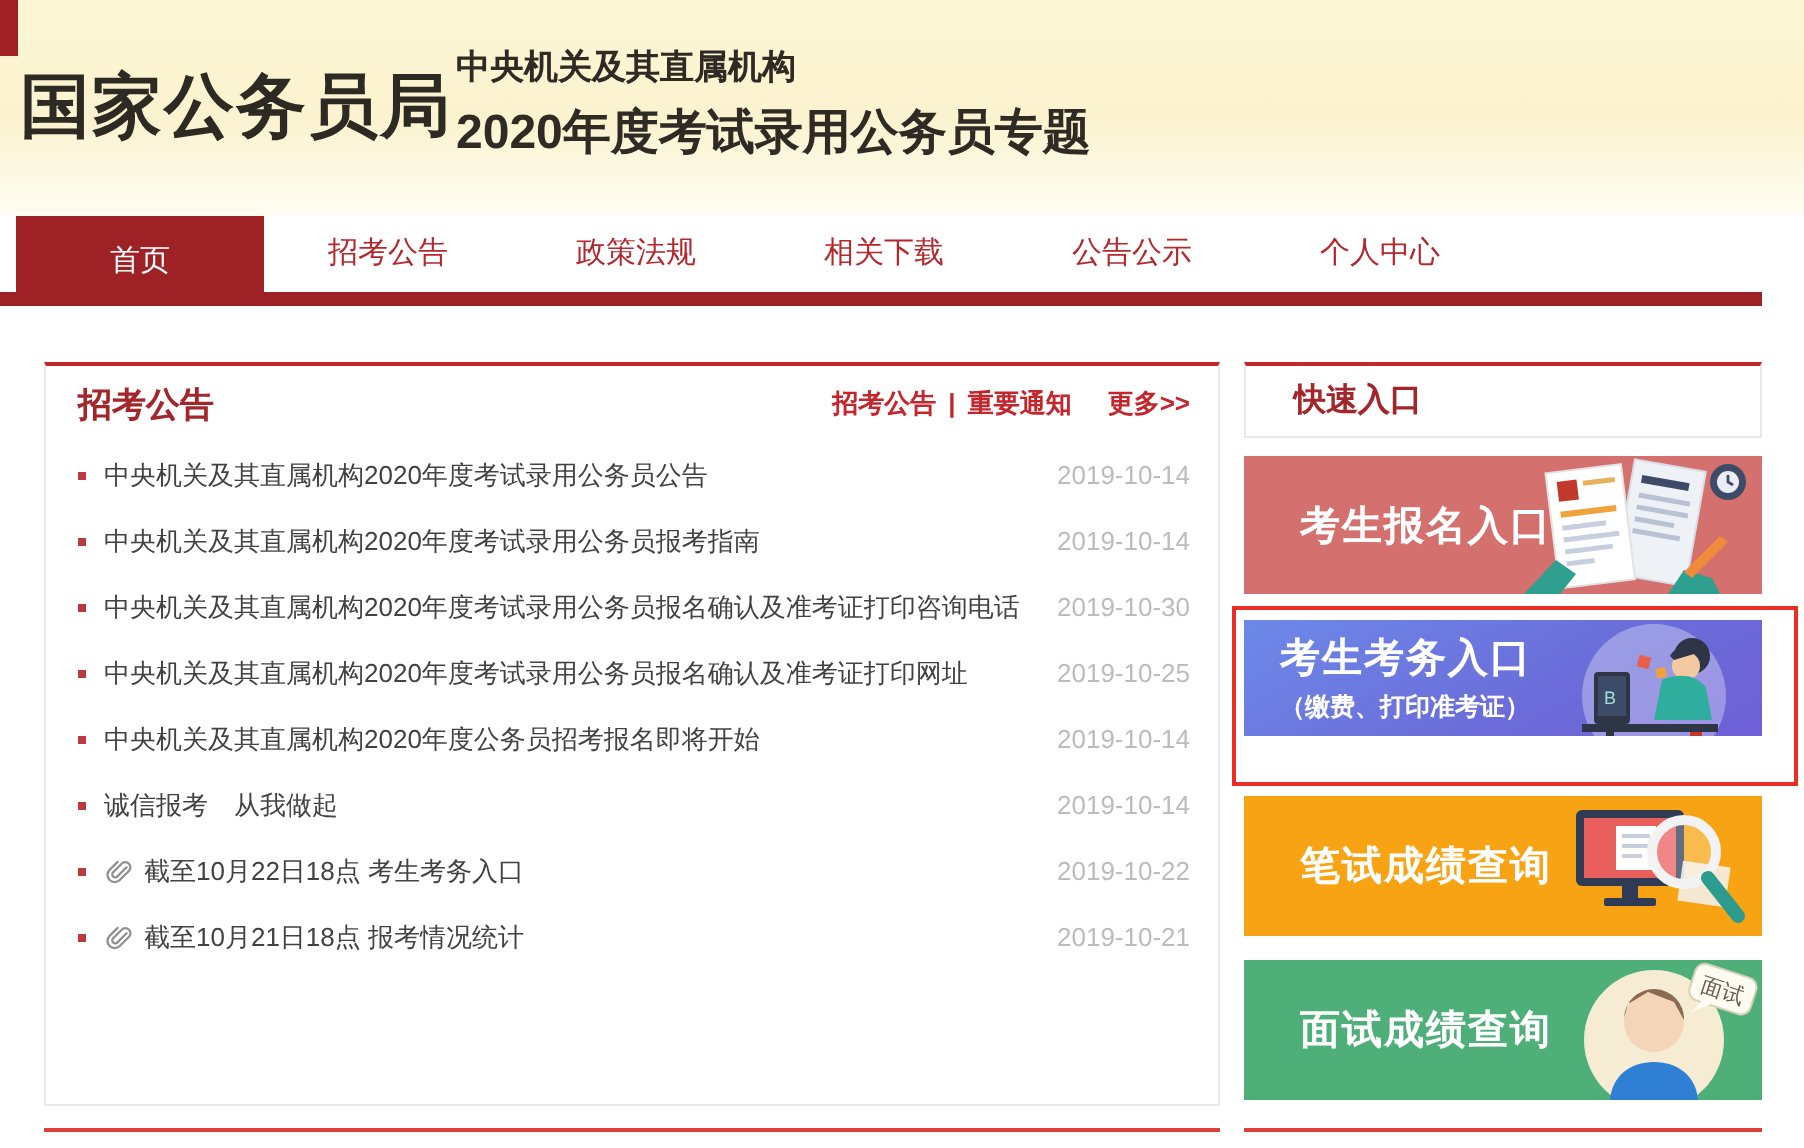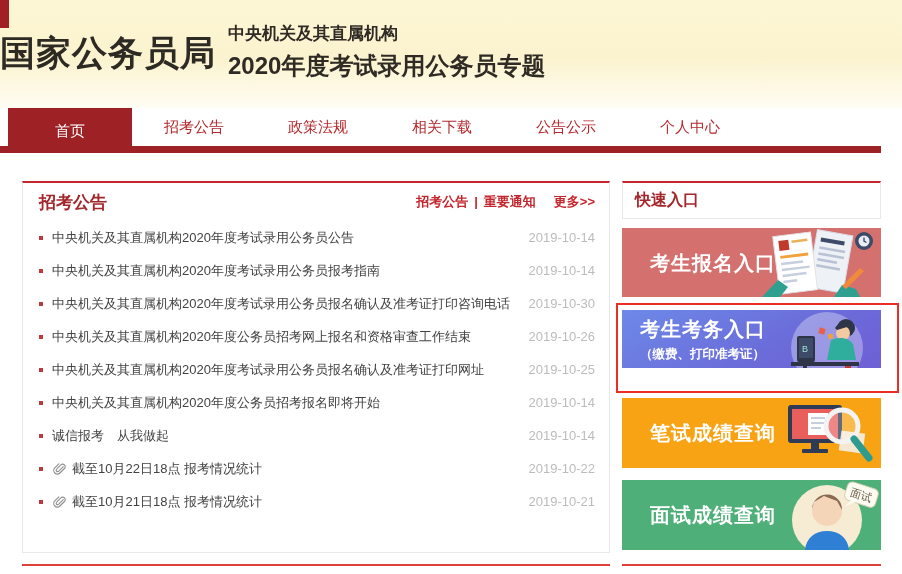--- a/index.html
+++ b/index.html
@@ -3,21 +3,21 @@
 <meta charset="utf-8">
 <style>
   * { margin:0; padding:0; box-sizing:border-box; }
   body { font-family:"Liberation Sans","DejaVu Sans",sans-serif; background:#fff; }
   #page { position:relative; width:902px; height:574px; overflow:hidden; background:#fff; }
 
   
   .header { position:absolute; left:0; top:0; width:902px; height:108px;
             background:linear-gradient(#fdf6d5 0%, #fbf3cf 55%, #fffdf4 100%); }
   .corner-mark { position:absolute; left:0; top:0; width:9px; height:28px; background:#a02026; }
-  .logo { position:absolute; left:0; top:30px; font-size:35px; font-weight:bold; color:#2d2923; letter-spacing:1px; }
+  .logo { position:absolute; left:10px; top:30px; font-size:35px; font-weight:bold; color:#2d2923; letter-spacing:1px; }
   .subtitle { position:absolute; left:228px; top:22px; color:#2f2b24; }
   .subtitle .line1 { font-size:17px; font-weight:bold; }
   .subtitle .line2 { font-size:24px; font-weight:bold; margin-top:5px;text-align:center; }
 
   
   .nav { position:absolute; left:0; top:108px; width:881px; height:45px; background:#fff; }
   .nav-strip { position:absolute; left:0; bottom:0; width:100%; height:7px; background:#9e2126; }
   .nav ul { list-style:none; display:flex; height:45px; padding-left:8px; position:relative; z-index:1; }
   .nav li { width:124px; text-align:center; line-height:38px; font-size:15px; color:#b4282d; cursor:pointer; }
   .nav li.active { background:#9e2126; color:#fff; line-height:45px; height:45px; }
@@ -33,21 +33,21 @@
   .head-links .more { margin-left:18px; }
   .ann-list { padding:0 14px 0 16px; }
   .ann-row { height:33px; display:flex; align-items:center; cursor:pointer;text-align:right; }
   .bullet { width:4px; height:4px; background:#bb3a3e; margin-right:9px; flex:none; }
   .clip { margin-right:6px; flex:none; display:flex; }
   .ann-text { font-size:13px; color:#424242; white-space:nowrap; overflow:hidden; }
   .ann-date { margin-left:auto; font-size:13px; color:#bcbcbc; }
 
   
   .quick-box { position:absolute; left:622px; top:181px; width:259px; height:38px; background:#fff;
-               border:1px solid #e8e8e8; border-top:2px solid #c1272d; display:flex; align-items:center; padding-left:12px; }
+               border:1px solid #e8e8e8; border-top:2px solid #c1272d; display:flex; align-items:center; padding-left:24px; }
   .quick-title { font-size:16px; font-weight:bold; color:#a3262b; }
   .qbtn { position:absolute; left:622px; width:259px; overflow:hidden; cursor:pointer; color:#fff; }
   .qbtn .lbl { position:absolute; left:28px; top:50%; transform:translateY(-50%); font-size:20px; font-weight:bold; letter-spacing:1px; z-index:2; white-space:nowrap; }
   .qbtn .lbl2 { display:block; font-size:12.5px; font-weight:bold; letter-spacing:0; margin-top:3px; }
   .qbtn svg { position:absolute; right:0; top:0; z-index:1; }
   #btn-register  { top:228px; height:69px; background:#d4706e; }
   #btn-exam      { top:310px; height:58px; background:linear-gradient(150deg,#6d89e8 0%,#6b6cd9 60%,#6f5fd6 100%); }
   #btn-exam .lbl { left:18px; }
   #btn-written   { top:398px; height:70px; background:#f7a313; }
   #btn-interview { top:480px; height:70px; background:#4eb078; }
@@ -113,26 +113,20 @@
           <span class="ann-date">2019-10-14</span>
         </div>
 
         <div class="ann-row">
           <span class="bullet"></span>
 
           <span class="ann-text">中央机关及其直属机构2020年度考试录用公务员报名确认及准考证打印咨询电话</span>
           <span class="ann-date">2019-10-30</span>
         </div>
 
-        <div class="ann-row">
-          <span class="bullet"></span>
-
-          <span class="ann-text">中央机关及其直属机构2020年度公务员招考网上报名和资格审查工作结束</span>
-          <span class="ann-date">2019-10-26</span>
-        </div>
 
         <div class="ann-row">
           <span class="bullet"></span>
 
           <span class="ann-text">中央机关及其直属机构2020年度考试录用公务员报名确认及准考证打印网址</span>
           <span class="ann-date">2019-10-25</span>
         </div>
 
         <div class="ann-row">
           <span class="bullet"></span>
@@ -149,21 +143,21 @@
         </div>
 
 
         <div class="ann-row">
           <span class="bullet"></span>
           <span class="clip">
             <svg viewBox="0 0 16 16" width="14" height="14">
               <path d="M12.9 5.3 7.7 10.5a1.7 1.7 0 1 1-2.4-2.4l4.8-4.8a2.9 2.9 0 1 1 4.1 4.1l-5.2 5.2a4.1 4.1 0 1 1-5.8-5.8l4.6-4.6" stroke="#909090" stroke-width="1.3" fill="none" stroke-linecap="round"></path>
             </svg>
           </span>
-          <span class="ann-text">截至10月22日18点 报考情况统计</span>
+          <span class="ann-text">截至10月22日18点 考生考务入口</span>
           <span class="ann-date">2019-10-22</span>
         </div>
 
         <div class="ann-row">
           <span class="bullet"></span>
           <span class="clip">
             <svg viewBox="0 0 16 16" width="14" height="14">
               <path d="M12.9 5.3 7.7 10.5a1.7 1.7 0 1 1-2.4-2.4l4.8-4.8a2.9 2.9 0 1 1 4.1 4.1l-5.2 5.2a4.1 4.1 0 1 1-5.8-5.8l4.6-4.6" stroke="#909090" stroke-width="1.3" fill="none" stroke-linecap="round"></path>
             </svg>
           </span>

